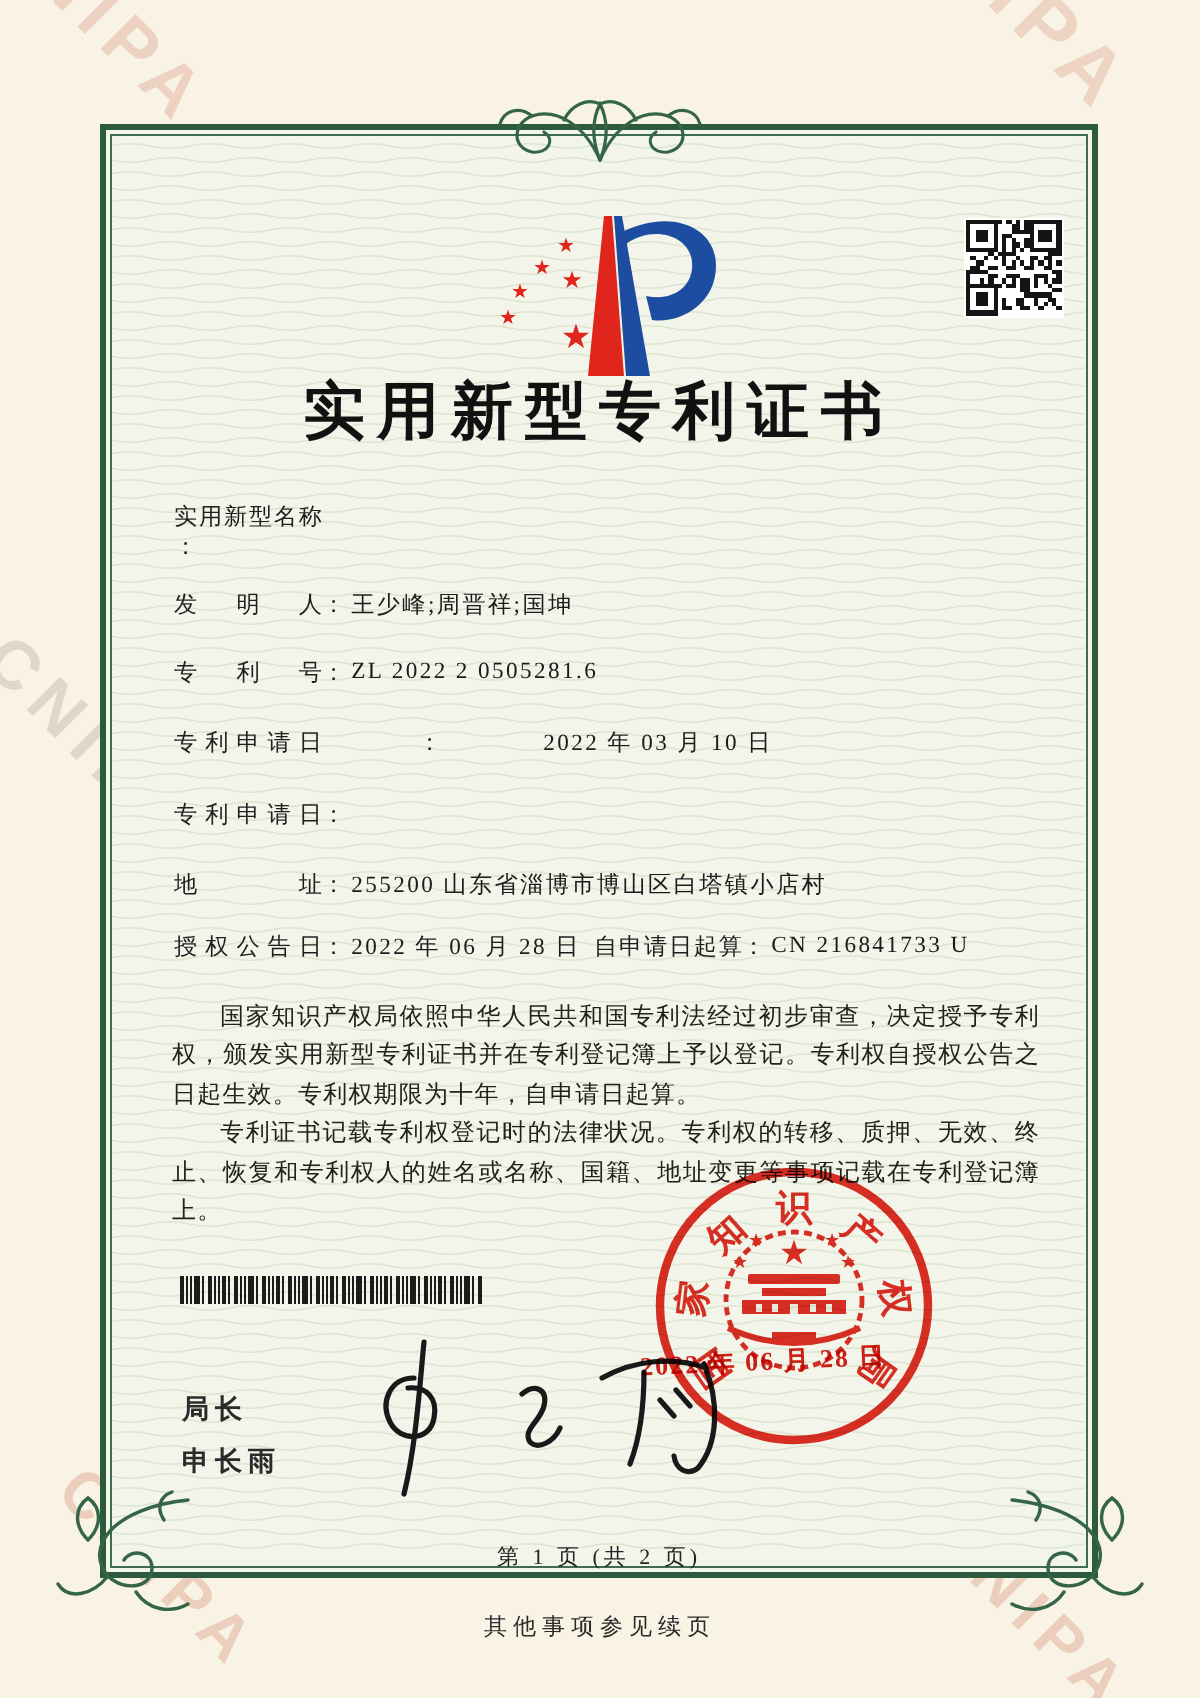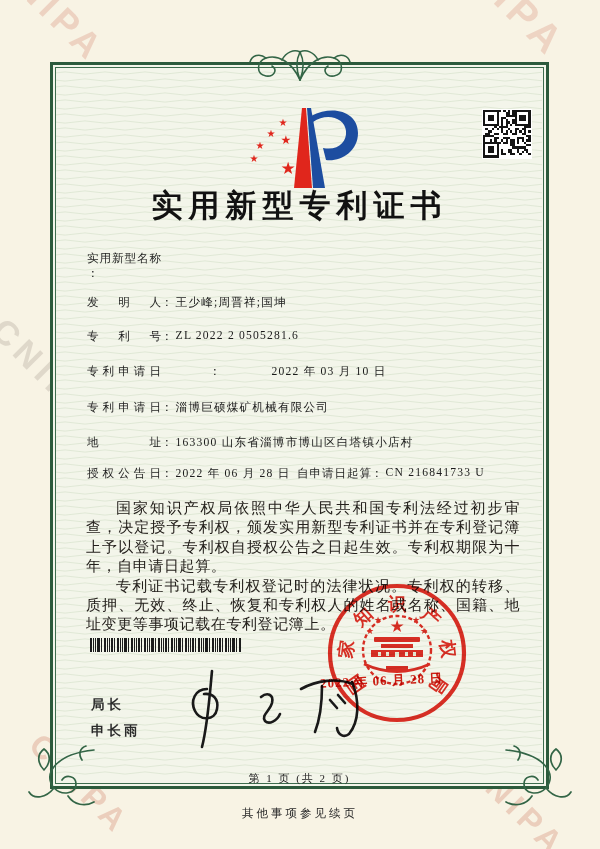--- a/index.html
+++ b/index.html
@@ -51,21 +51,21 @@
   .flabel{
     display:inline-block;width:74px;text-align:justify;text-align-last:justify;
     color:#1e1e1e;
   }
   .fcolon{margin:0 3px 0 0;}
   .fvalue{letter-spacing:1.2px;color:#1b1b1b;}
   .grant2{position:absolute;left:210px;top:0;display:flex;white-space:nowrap;}
   
   .paras{
     position:absolute;left:33px;top:434px;width:434px;
-    font-size:15px;line-height:19.4px;letter-spacing:.6px;
+    font-size:12px;line-height:19.4px;letter-spacing:.6px;
     text-align:justify;color:#24201c;
   }
   .paras p{margin:0;text-indent:2em;}
   
   .barcode{position:absolute;left:37px;top:573px;height:14px;display:flex;align-items:stretch;}
   .barcode .bar{background:#1c1c1c;}
   .barcode .gap{background:transparent;}
   
   .signer-title{
     position:absolute;left:38px;top:631px;
@@ -703,26 +703,25 @@
           <span class="fvalue">ZL 2022 2 0505281.6</span>
       </div>
       <div class="frow" style="top:113px;gap:48px;">
         <span class="flabel">专利申请日</span>
           <span class="fcolon">：</span>
           <span class="fvalue">2022 年 03 月 10 日</span>
       </div>
       <div class="frow" style="top:149px;">
         <span class="flabel">专利申请日</span>
           <span class="fcolon">：</span>
-          <span class="fvalue">淄博巨硕煤矿机械有限公司</span>
       </div>
       <div class="frow" style="top:184px;">
         <span class="flabel">地址</span>
           <span class="fcolon">：</span>
-          <span class="fvalue">163300 山东省淄博市博山区白塔镇小店村</span>
+          <span class="fvalue">255200 山东省淄博市博山区白塔镇小店村</span>
       </div>
       <div class="frow" style="top:215px;width:450px;align-items:flex-end;">
         <span class="flabel">授权公告日</span>
           <span class="fcolon">：</span>
           <span class="fvalue">2022 年 06 月 28 日</span>
         <span class="grant2">
           <span class="flabel">自申请日起算</span>
             <span class="fcolon">：</span>
             <span class="fvalue">CN 216841733 U</span>
         </span>

